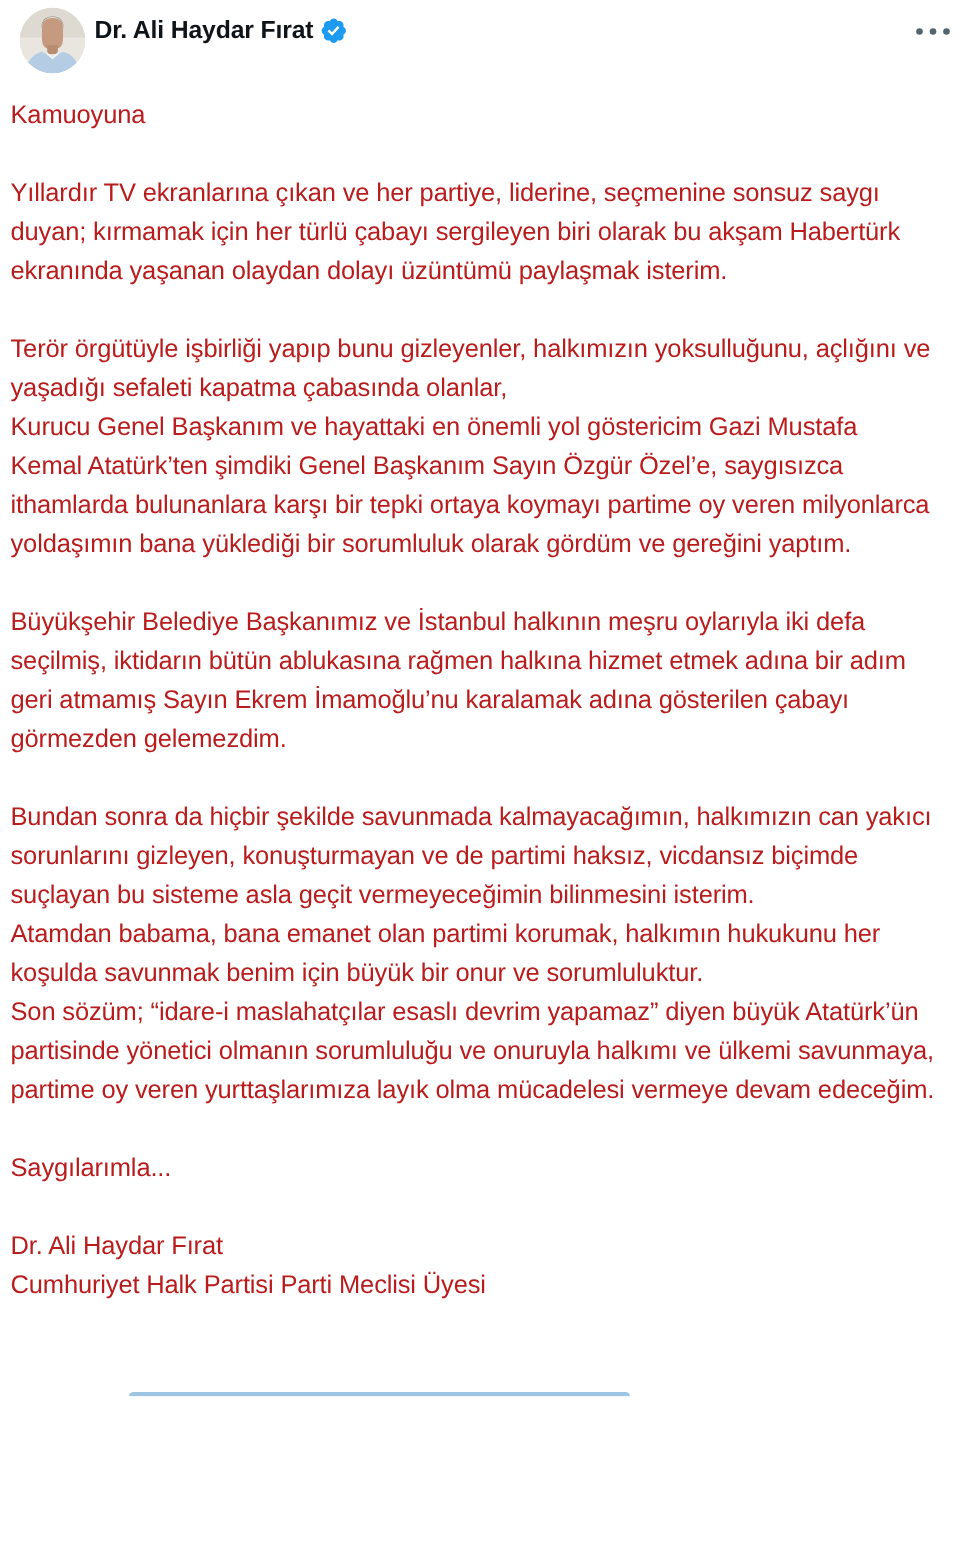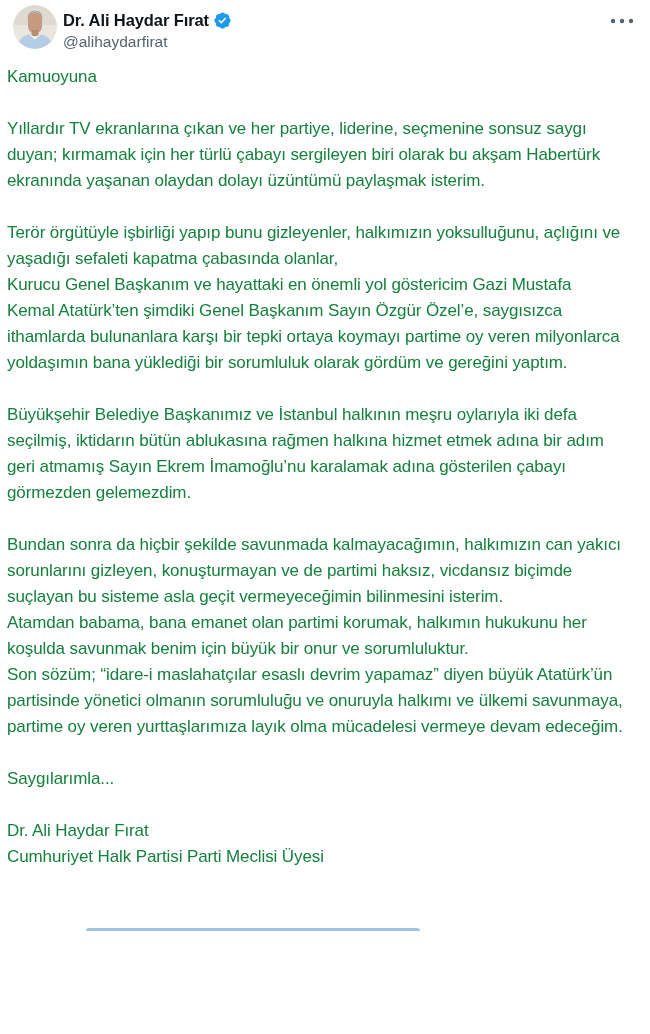--- a/index.html
+++ b/index.html
@@ -76,21 +76,21 @@
     cursor: pointer;
     border-radius: 50%;
   }
   .tweet-text {
     position: absolute;
     top: 64px;
     left: 7px;
     width: 616px;
     font-size: 17px;
     line-height: 26px;
-    color: #15803d;
+    color: #b91c1c;
     letter-spacing: -0.1px;
     white-space: pre-line;
     word-wrap: break-word;
   }
   .media-card-top-edge {
     position: absolute;
     left: 86px;
     bottom: 0;
     width: 334px;
     height: 3px;
@@ -124,21 +124,20 @@
       </svg>
     </div>
 
     <div class="name-block">
       <div class="display-name-row">
         <span class="display-name">Dr. Ali Haydar Fırat</span>
         <svg class="verified-badge" viewBox="0 0 24 24" aria-hidden="true">
           <path fill="#1d9bf0" d="M22.25 12c0-1.43-.88-2.67-2.19-3.34.46-1.39.2-2.9-.81-3.91s-2.52-1.27-3.91-.81c-.66-1.31-1.91-2.19-3.34-2.19s-2.67.88-3.33 2.19c-1.4-.46-2.91-.2-3.92.81s-1.26 2.52-.8 3.91c-1.31.67-2.2 1.91-2.2 3.34s.89 2.67 2.2 3.34c-.46 1.39-.21 2.9.8 3.91s2.52 1.26 3.91.81c.67 1.31 1.91 2.19 3.34 2.19s2.68-.88 3.34-2.19c1.39.45 2.9.2 3.91-.81s1.27-2.52.81-3.91c1.31-.67 2.19-1.91 2.19-3.34zm-11.71 4.2L6.8 12.46l1.41-1.42 2.26 2.26 4.8-5.23 1.47 1.36-6.2 6.77z"></path>
         </svg>
       </div>
-      <div class="user-handle">@alihaydarfirat</div>
     </div>
 
     <button class="more-button" aria-label="More">
       <svg width="24" height="6" viewBox="0 0 24 6" aria-hidden="true">
         <circle cx="3" cy="3" r="2.2" fill="#536471"></circle>
         <circle cx="12" cy="3" r="2.2" fill="#536471"></circle>
         <circle cx="21" cy="3" r="2.2" fill="#536471"></circle>
       </svg>
     </button>
 

